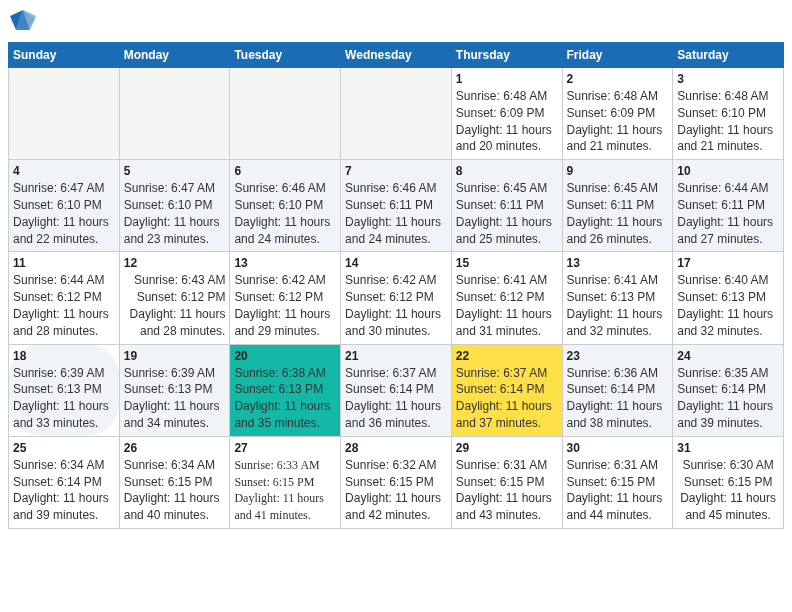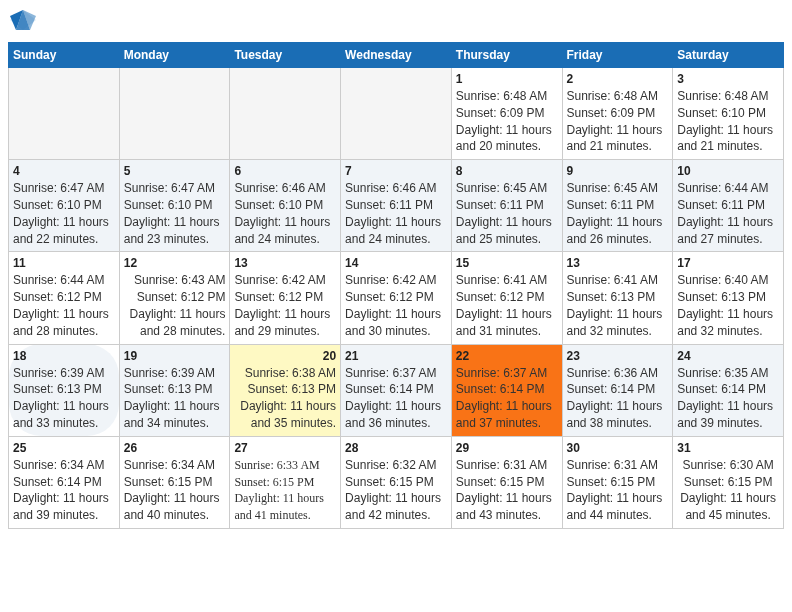--- a/index.html
+++ b/index.html
@@ -260,35 +260,35 @@
 Daylight: 11 hours
 and 33 minutes.</div>
           </td>
           <td style="background: rgb(240, 244, 248);">
             <span class="day-num">19</span>
             <div class="day-detail" style="white-space: pre-line;">Sunrise: 6:39 AM
 Sunset: 6:13 PM
 Daylight: 11 hours
 and 34 minutes.</div>
           </td>
-          <td style="background: #fef9c3; text-align: right;">
+          <td style="background: #14b8a6;">
             <span class="day-num">20</span>
             <div class="day-detail" style="white-space: pre-line;">Sunrise: 6:38 AM
 Sunset: 6:13 PM
 Daylight: 11 hours
 and 35 minutes.</div>
           </td>
           <td style="background: rgb(240, 244, 248);">
             <span class="day-num">21</span>
             <div class="day-detail" style="white-space: pre-line;">Sunrise: 6:37 AM
 Sunset: 6:14 PM
 Daylight: 11 hours
 and 36 minutes.</div>
           </td>
-          <td style="background: #f97316;">
+          <td style="background: #fde047;">
             <span class="day-num">22</span>
             <div class="day-detail" style="white-space: pre-line;">Sunrise: 6:37 AM
 Sunset: 6:14 PM
 Daylight: 11 hours
 and 37 minutes.</div>
           </td>
           <td style="background: rgb(240, 244, 248);">
             <span class="day-num">23</span>
             <div class="day-detail" style="white-space: pre-line;">Sunrise: 6:36 AM
 Sunset: 6:14 PM

